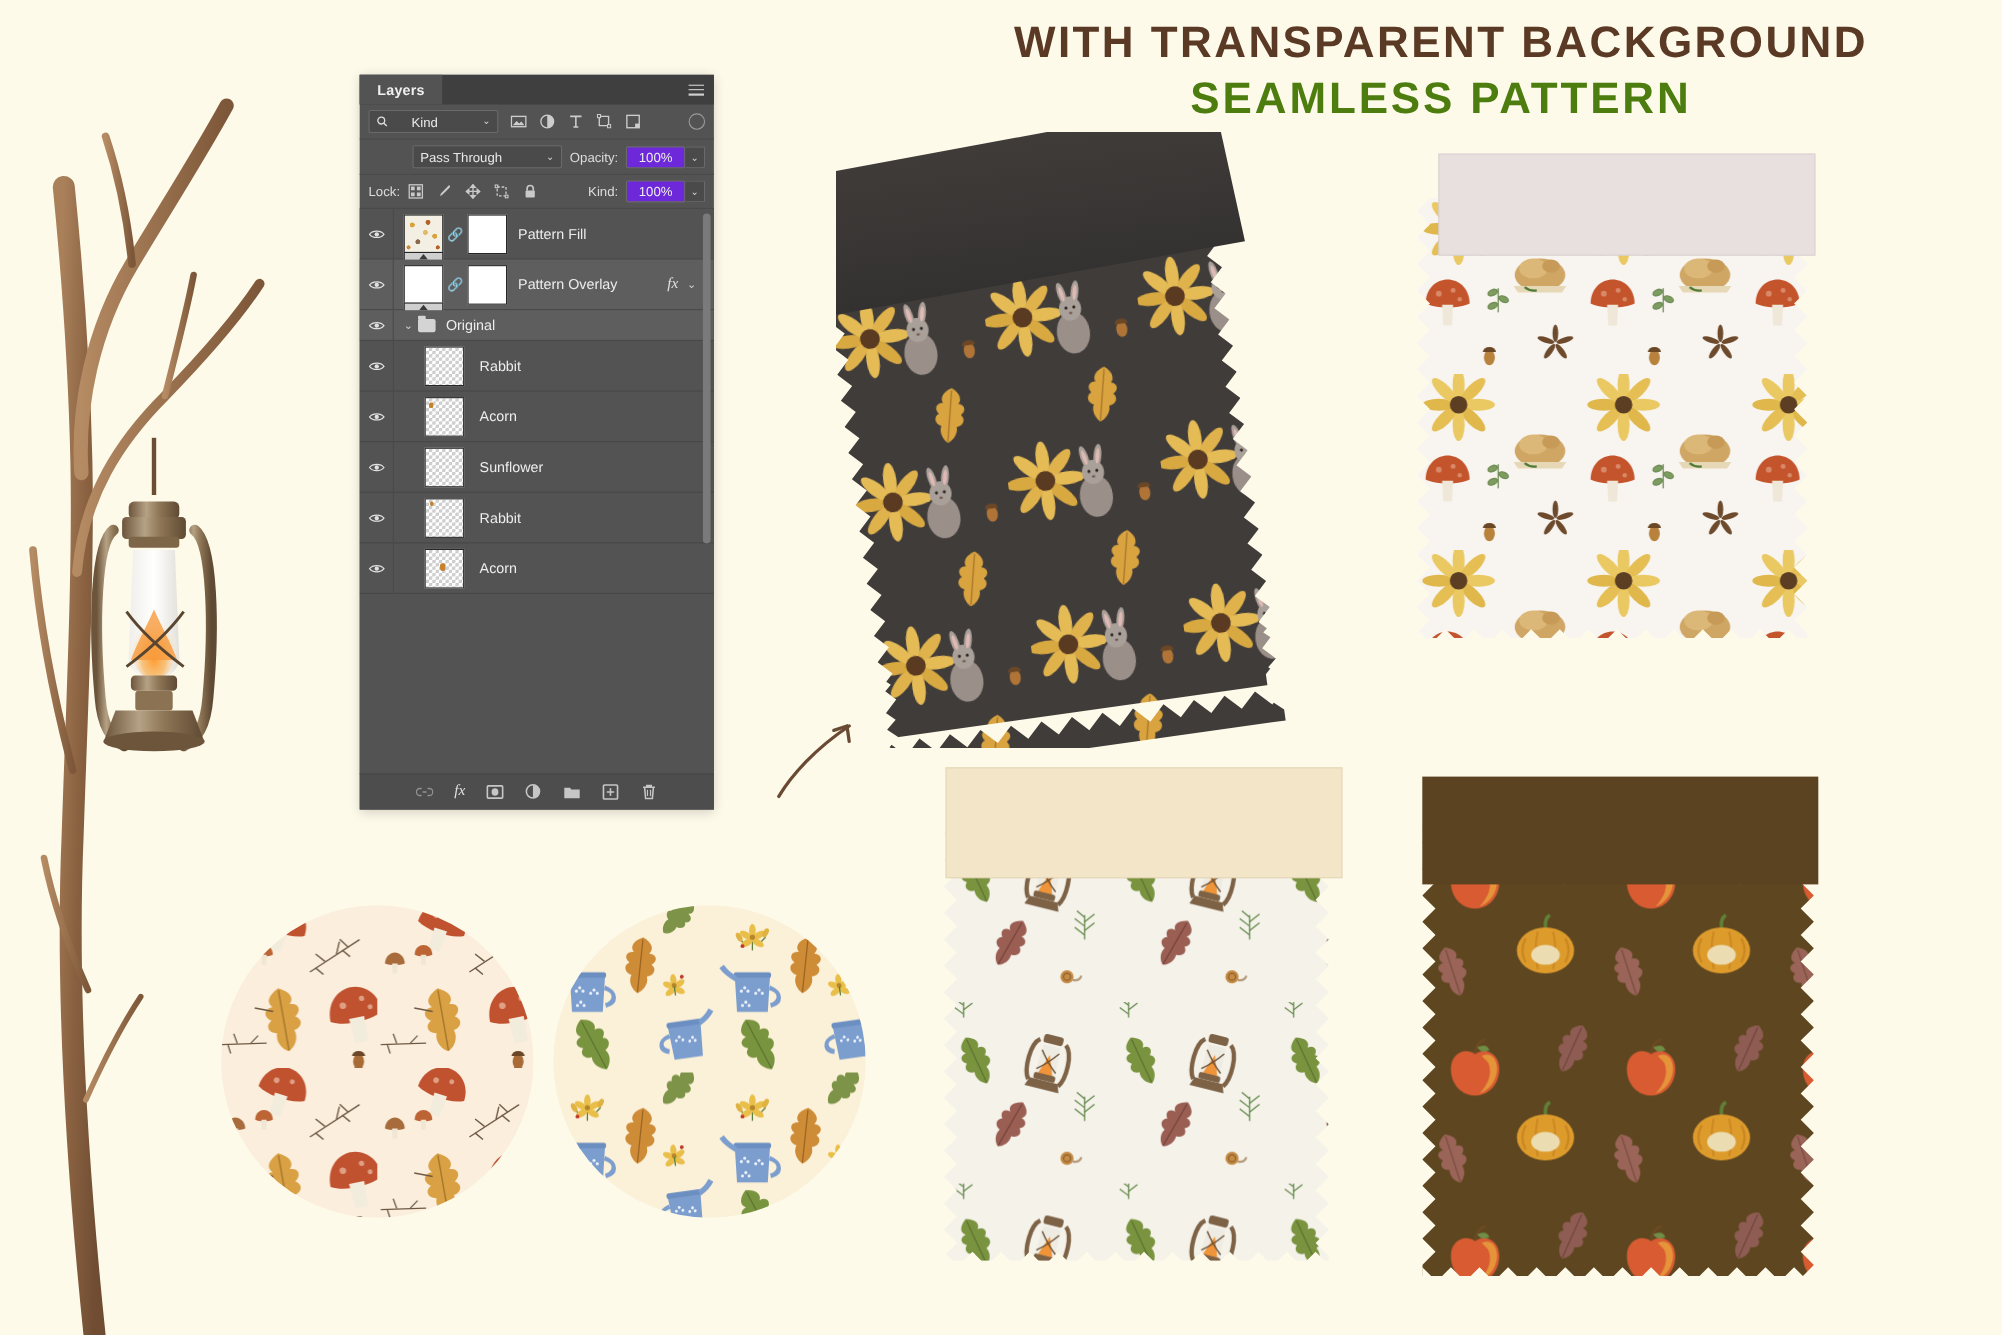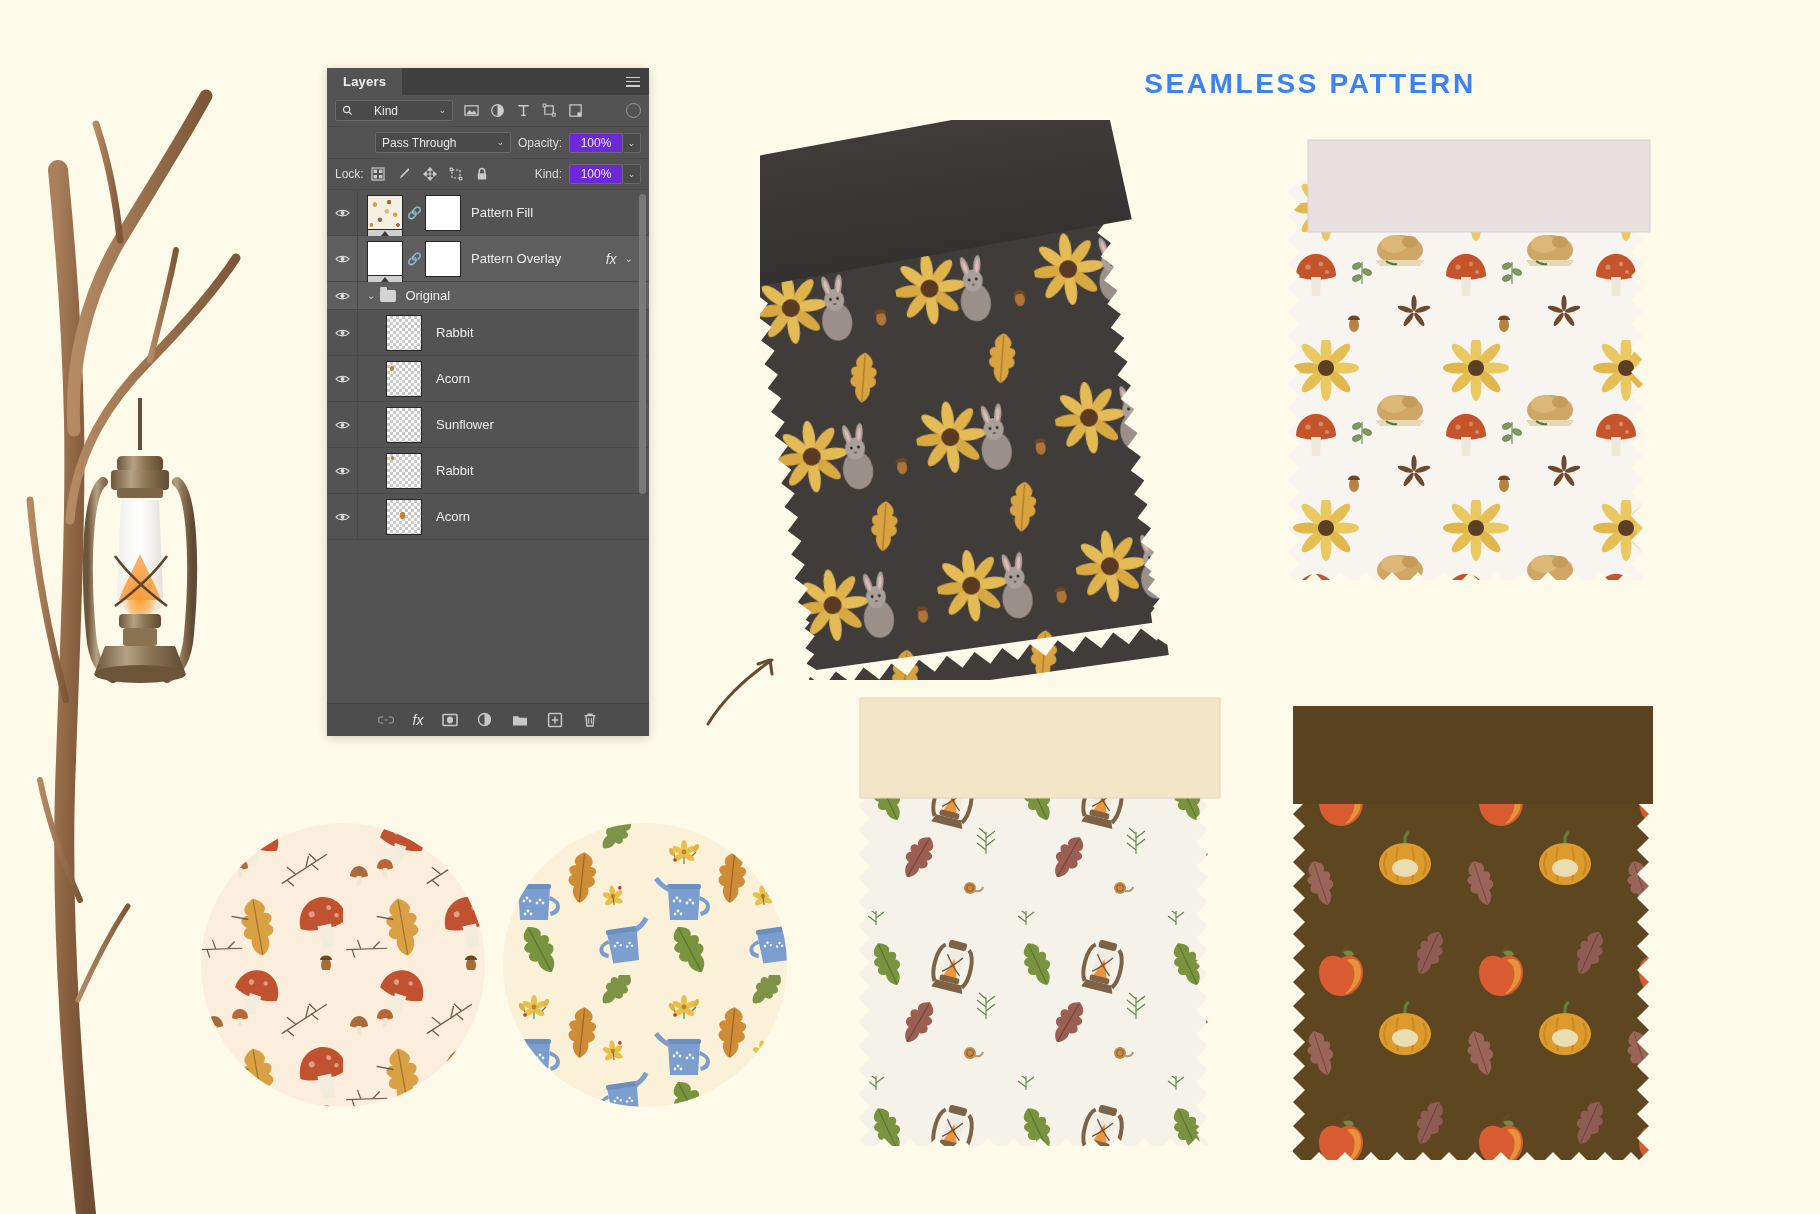--- a/index.html
+++ b/index.html
@@ -13,21 +13,21 @@
   .stage{position:absolute;inset:0;}
 
   
   .headline{
     position:absolute;left:900px;top:18px;width:820px;text-align:center;
     color:#5b3a25;font-weight:bold;letter-spacing:2.2px;
     font-size:40px;line-height:1.08;
   }
   .subhead{
     position:absolute;left:900px;top:68px;width:820px;text-align:center;
-    color:#3b82f6;font-weight:bold;letter-spacing:2.6px;font-size:28px;
+    color:#4d7c0f;font-weight:bold;letter-spacing:2.6px;font-size:40px;
   }
   .caption{
     position:absolute;left:300px;top:692px;width:420px;
     color:#5b3a25;font-weight:bold;letter-spacing:1.2px;
     font-size:27px;line-height:1.35;
   }
 
   
   .ps-panel{
     position:absolute;left:327px;top:68px;width:322px;height:668px;
@@ -119,21 +119,21 @@
     content:"";position:absolute;left:50%;top:1px;transform:translateX(-50%);
     border-left:4px solid transparent;border-right:4px solid transparent;
     border-bottom:5px solid #3a3a3a;
   }
   .lnk{width:14px;text-align:center;color:#cfcfcf;font-size:12px;margin:0 4px;flex:0 0 14px;}
   .thumb2{
     width:34px;height:34px;border:1px solid #262626;background:#fff;flex:0 0 34px;margin-right:10px;
   }
   .lname{font-size:13px;color:#ededed;white-space:nowrap;}
   .fxw{margin-left:auto;display:flex;align-items:center;gap:8px;padding-right:16px;}
-  .fx{font-style:italic;font-family:Liberation Sans, sans-serif;font-size:14px;color:#e0e0e0;}
+  .fx{font-style:italic;font-family:Liberation Serif, serif;font-size:14px;color:#e0e0e0;}
   .gchev{font-size:10px;color:#d0d0d0;margin:0 5px 0 9px;}
   .folder{
     width:16px;height:12px;background:#d4d4d4;border-radius:1px 2px 2px 2px;margin-right:9px;position:relative;
   }
   .folder:before{content:"";position:absolute;left:0;top:-3px;width:7px;height:3px;background:#d4d4d4;border-radius:1px 1px 0 0;}
   .scroll{
     position:absolute;right:3px;top:4px;width:7px;height:300px;background:#7a7a7a;border-radius:4px;
   }
   .ps-foot{
     height:32px;background:#4d4d4d;border-top:1px solid #454545;
@@ -447,20 +447,21 @@
         <path d="M6.6 6 V11.6 M9.4 6 V11.6" stroke="#dcdcdc" stroke-width="1.1"></path>
       </svg>
     </div>
   </div>
 
   <svg class="arrow" viewBox="0 0 110 110">
     <path d="M18 106 C30 86 52 62 82 42" stroke="#6a4a32" stroke-width="3" fill="none" stroke-linecap="round"></path>
     <path d="M80 42 L68 46 M80 42 L82 56" stroke="#6a4a32" stroke-width="3" fill="none" stroke-linecap="round"></path>
   </svg>
 
+  <div class="headline">WITH TRANSPARENT BACKGROUND</div>
   <div class="subhead">SEAMLESS PATTERN</div>
 
   <svg style="position:absolute;left:760px;top:120px;" width="470" height="560">
     <defs>
       <clipPath id="cl1">
           <path id="z1" d="M0 0 H420 V460 H0 Z"></path>
         </clipPath>
       <pattern id="p1" width="140" height="150" patternUnits="userSpaceOnUse">
         <rect width="140" height="150" fill="#403c3a"></rect>
 

